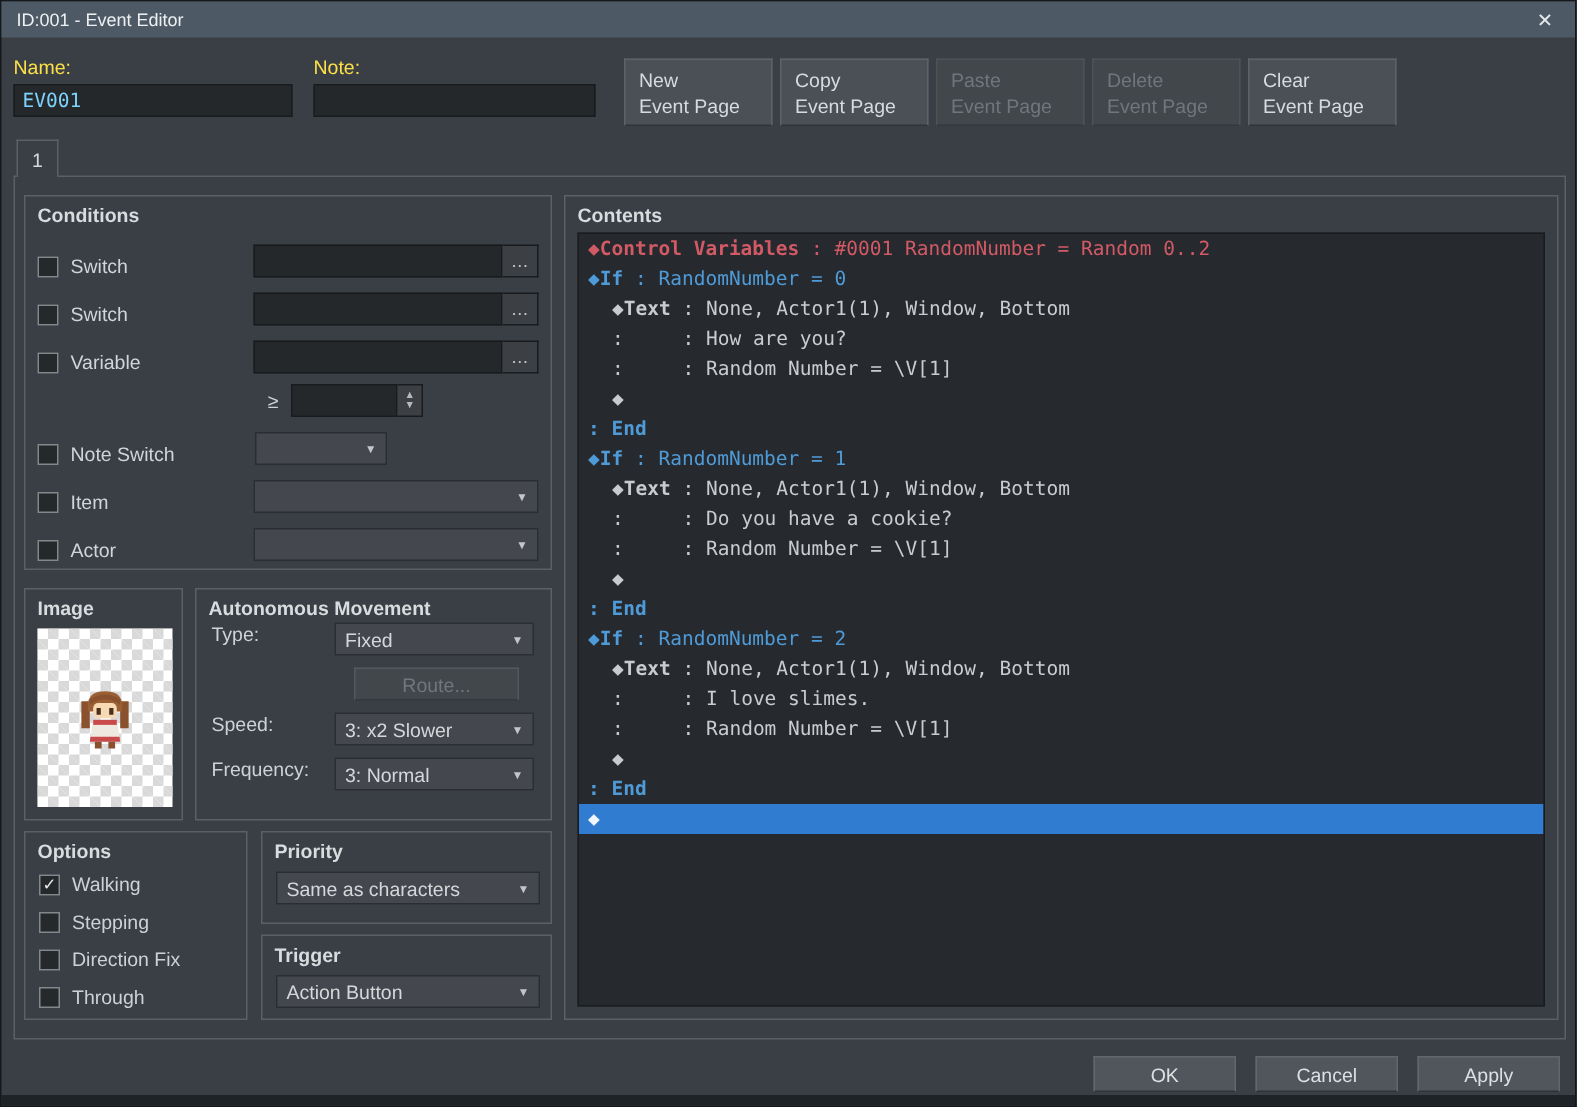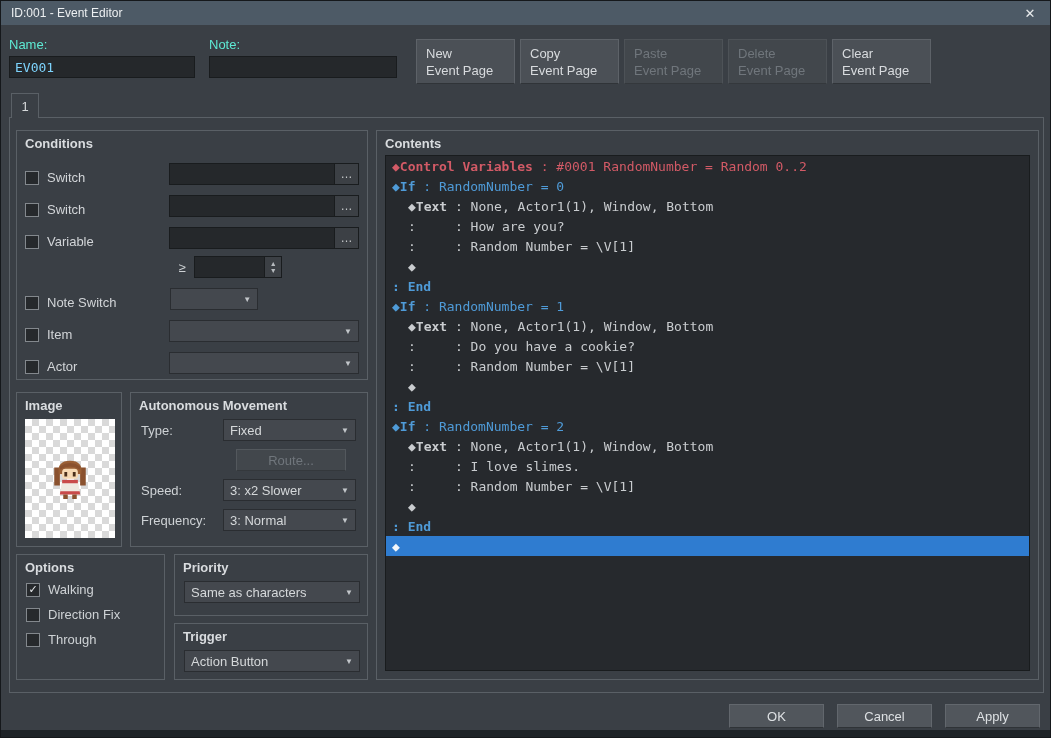--- a/index.html
+++ b/index.html
@@ -20,21 +20,21 @@
     position:absolute; top:0; left:0; right:0; height:24px;
     background:var(--titlebar,#4d5a66);
     display:flex; align-items:center; padding:0 10px;
     font-size:12px; color:#edf0f2;
   }
   .titlebar .title { flex:1; }
   .titlebar .close { width:20px; text-align:center; font-size:13px; color:#e7eaec; }
 
   
   .field { position:absolute; }
-  .field label { display:block; margin-bottom:4px; color:#5eead4; }
+  .field label { display:block; margin-bottom:4px; color:#fde047; }
   .text-input {
     width:100%; height:22px;
     background:var(--input_bg,#25282b);
     border:1px solid #191c1e;
     color:#7dd3fc; padding:0 5px;
     font-family:"DejaVu Sans Mono", monospace; font-size:13px;
     outline:none;
   }
   #field-name { left:8px; top:36px; width:186px; }
   #field-note { left:208px; top:36px; width:188px; }
@@ -119,21 +119,21 @@
     background-image:
       linear-gradient(45deg,#d9d9d9 25%,transparent 25%,transparent 75%,#d9d9d9 75%),
       linear-gradient(45deg,#d9d9d9 25%,transparent 25%,transparent 75%,#d9d9d9 75%);
     background-size:14px 14px;
     background-position:0 0,7px 7px;
   }
   .sprite { position:absolute; left:50%; top:52%; transform:translate(-50%,-50%); }
 
   
   #grp-move { left:120px; top:274px; width:238px; height:155px; }
-  .mv-row { display:flex; align-items:center; height:30px; padding:0 10px; }
+  .mv-row { display:flex; height:30px; padding:0 10px; }
   .mv-row .mlabel { width:82px; color:#ced2d5; }
   .route-btn {
     margin-left:95px; width:110px; height:22px;
     background:#42474c; border:1px solid #53585d; border-bottom-color:#34383c;
     color:var(--disabled_text,#70767c); font-size:13px;
     display:flex; align-items:center; justify-content:center;
   }
 
   
   #grp-options { left:6px; top:436px; width:149px; height:126px; }
@@ -356,20 +356,24 @@
           <span class="arrow">▼</span>
         </div>
       </div>
     </div>
 
     <div class="group" id="grp-options">
       <div class="gtitle">Options</div>
       <div class="opt-row">
         <span class="checkbox checked"></span>
         <span class="lbl">Walking</span>
+      </div>
+      <div class="opt-row">
+        <span class="checkbox"></span>
+        <span class="lbl">Stepping</span>
       </div>
       <div class="opt-row">
         <span class="checkbox"></span>
         <span class="lbl">Direction Fix</span>
       </div>
       <div class="opt-row">
         <span class="checkbox"></span>
         <span class="lbl">Through</span>
       </div>
     </div>

